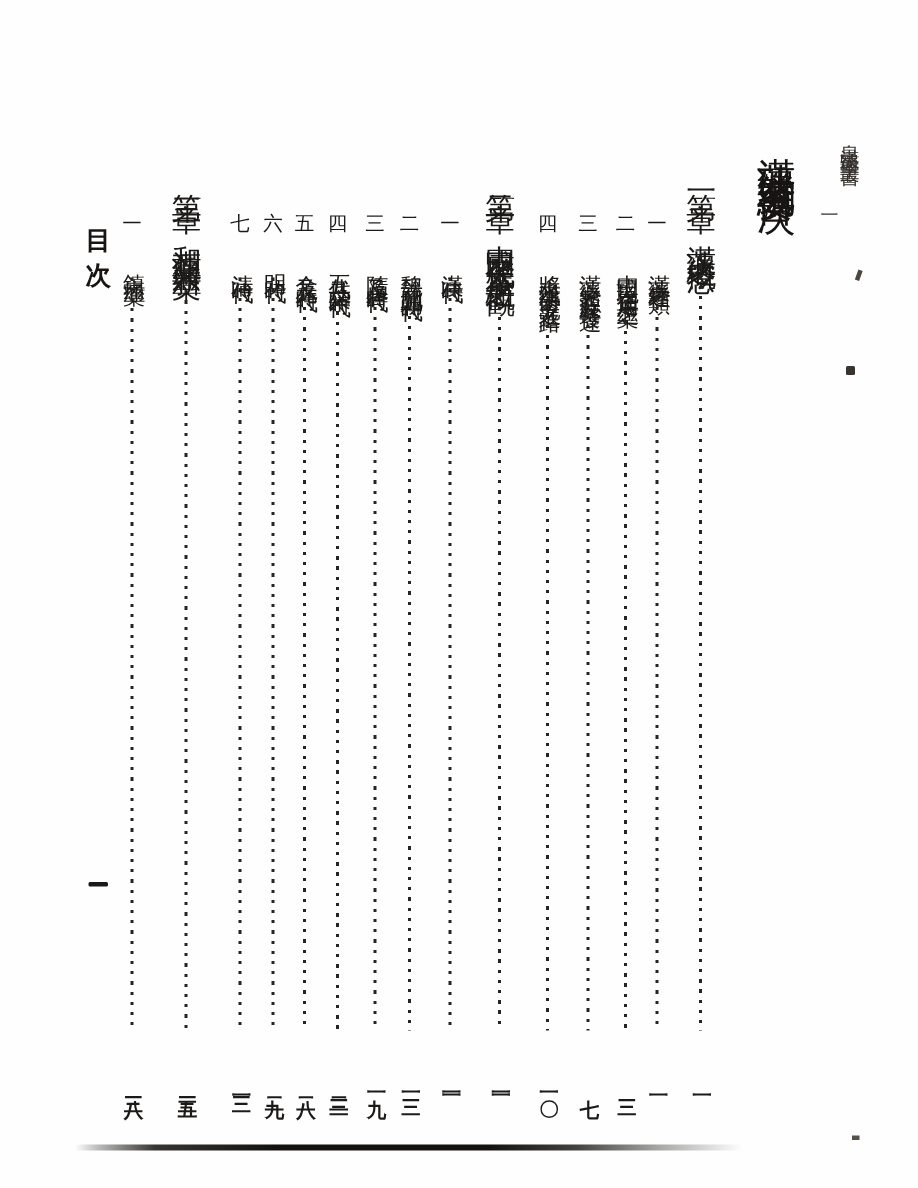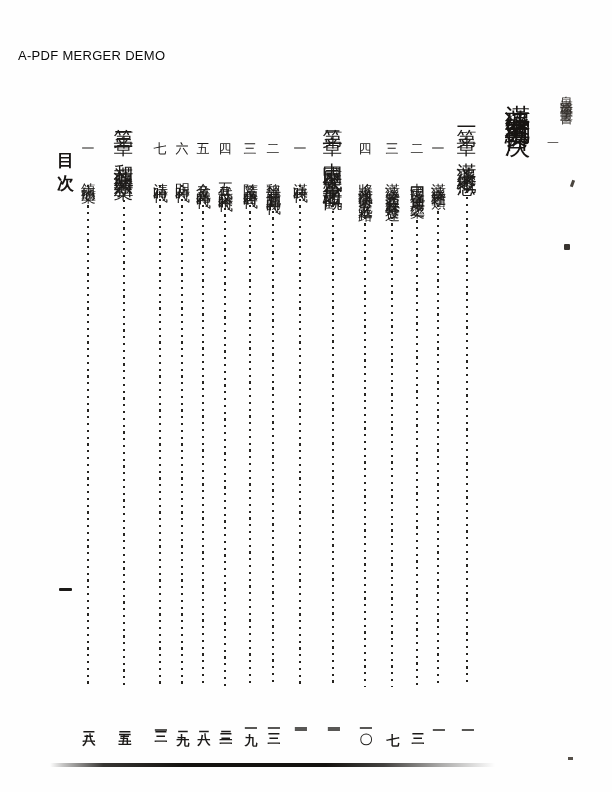--- a/index.html
+++ b/index.html
@@ -66,21 +66,20 @@
       transparent 0,rgba(20,18,15,.25) 3%,rgba(20,18,15,.85) 12%,
       #14120f 30%,#14120f 62%,rgba(20,18,15,.8) 75%,
       rgba(20,18,15,.35) 88%,transparent 100%);
   }
 </style>
 </head>
 <body>
 
 <div class="page">
 
-  <div class="watermark">A-PDF MERGER DEMO</div>
 
   <div class="running-head">皇漢醫學叢書</div>
   <div class="volume-marker">一</div>
 
   <div class="doc-title">漢藥研究綱要目次</div>
 
   <div id="toc">
       <div class="entry chapter" style="left: 452px;">
         <span class="etext">第一章　漢藥之概念</span>
         <span class="leader"></span>

